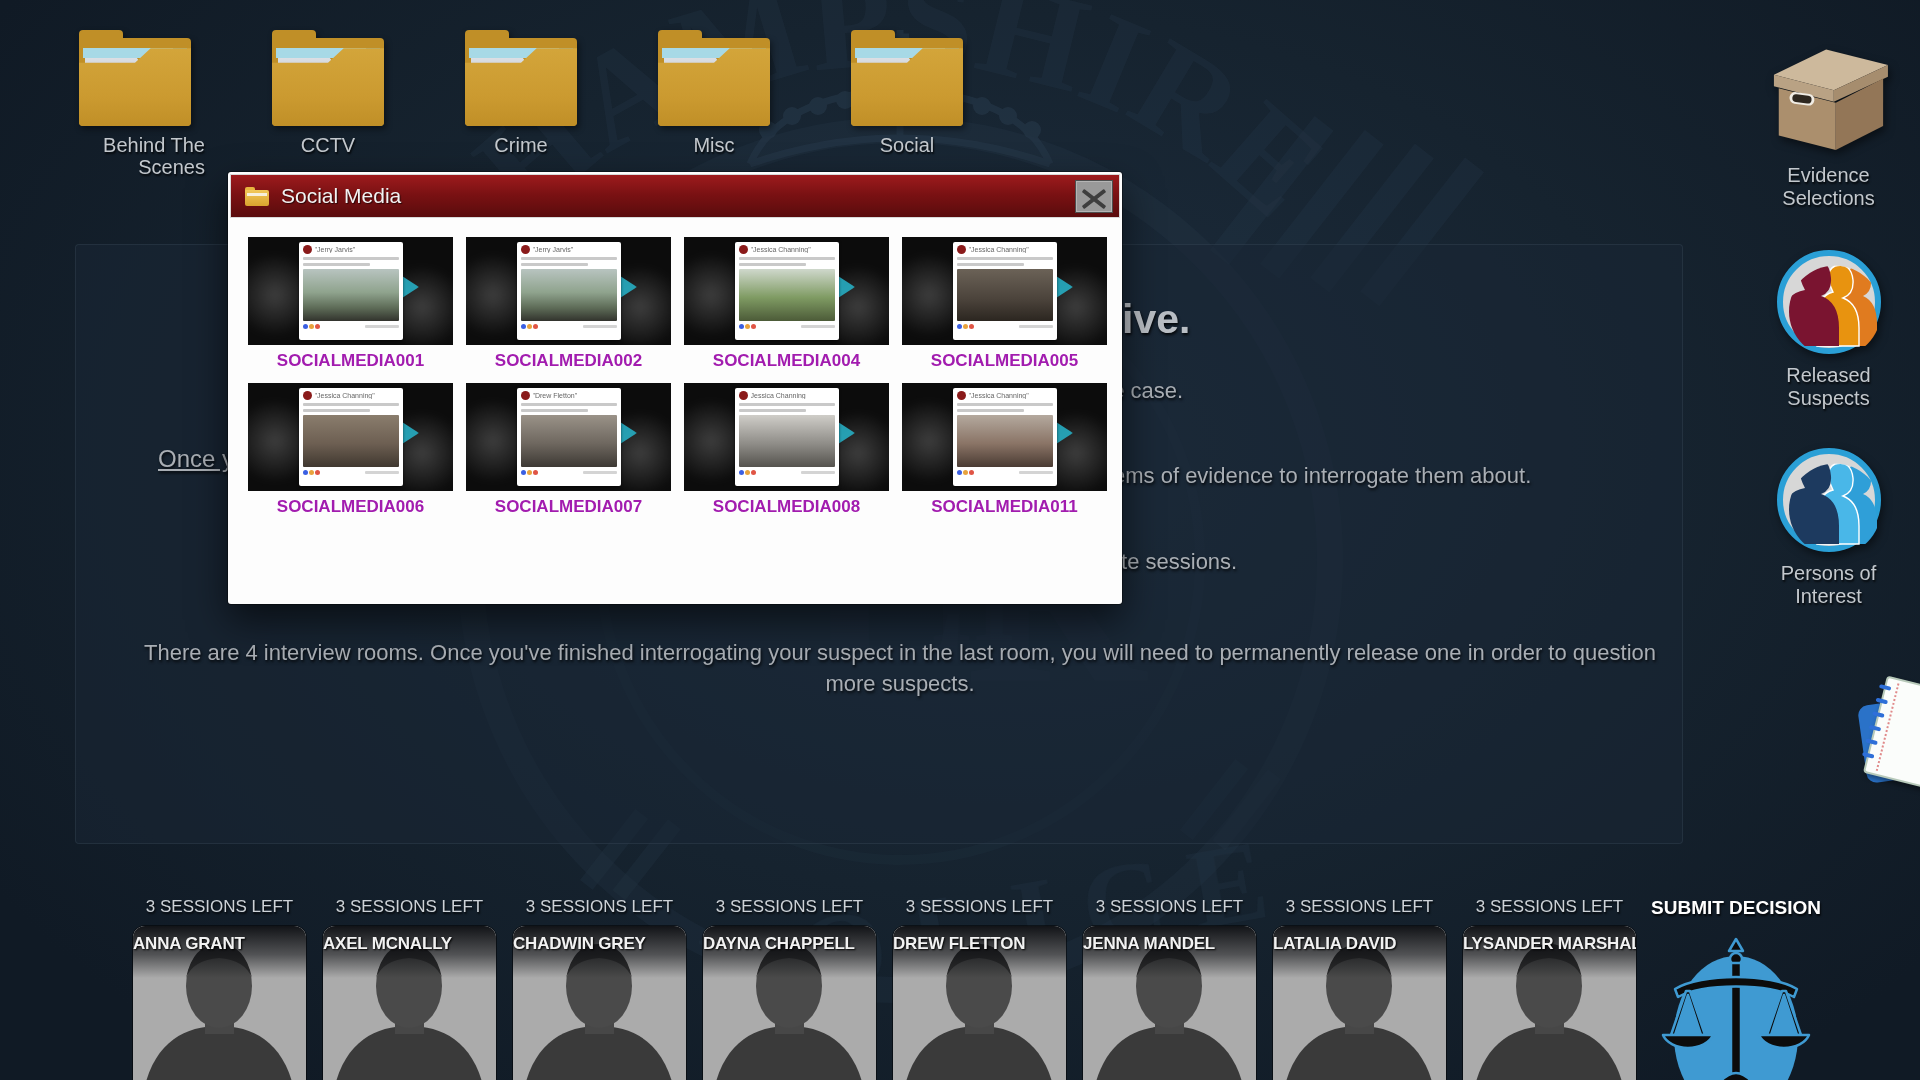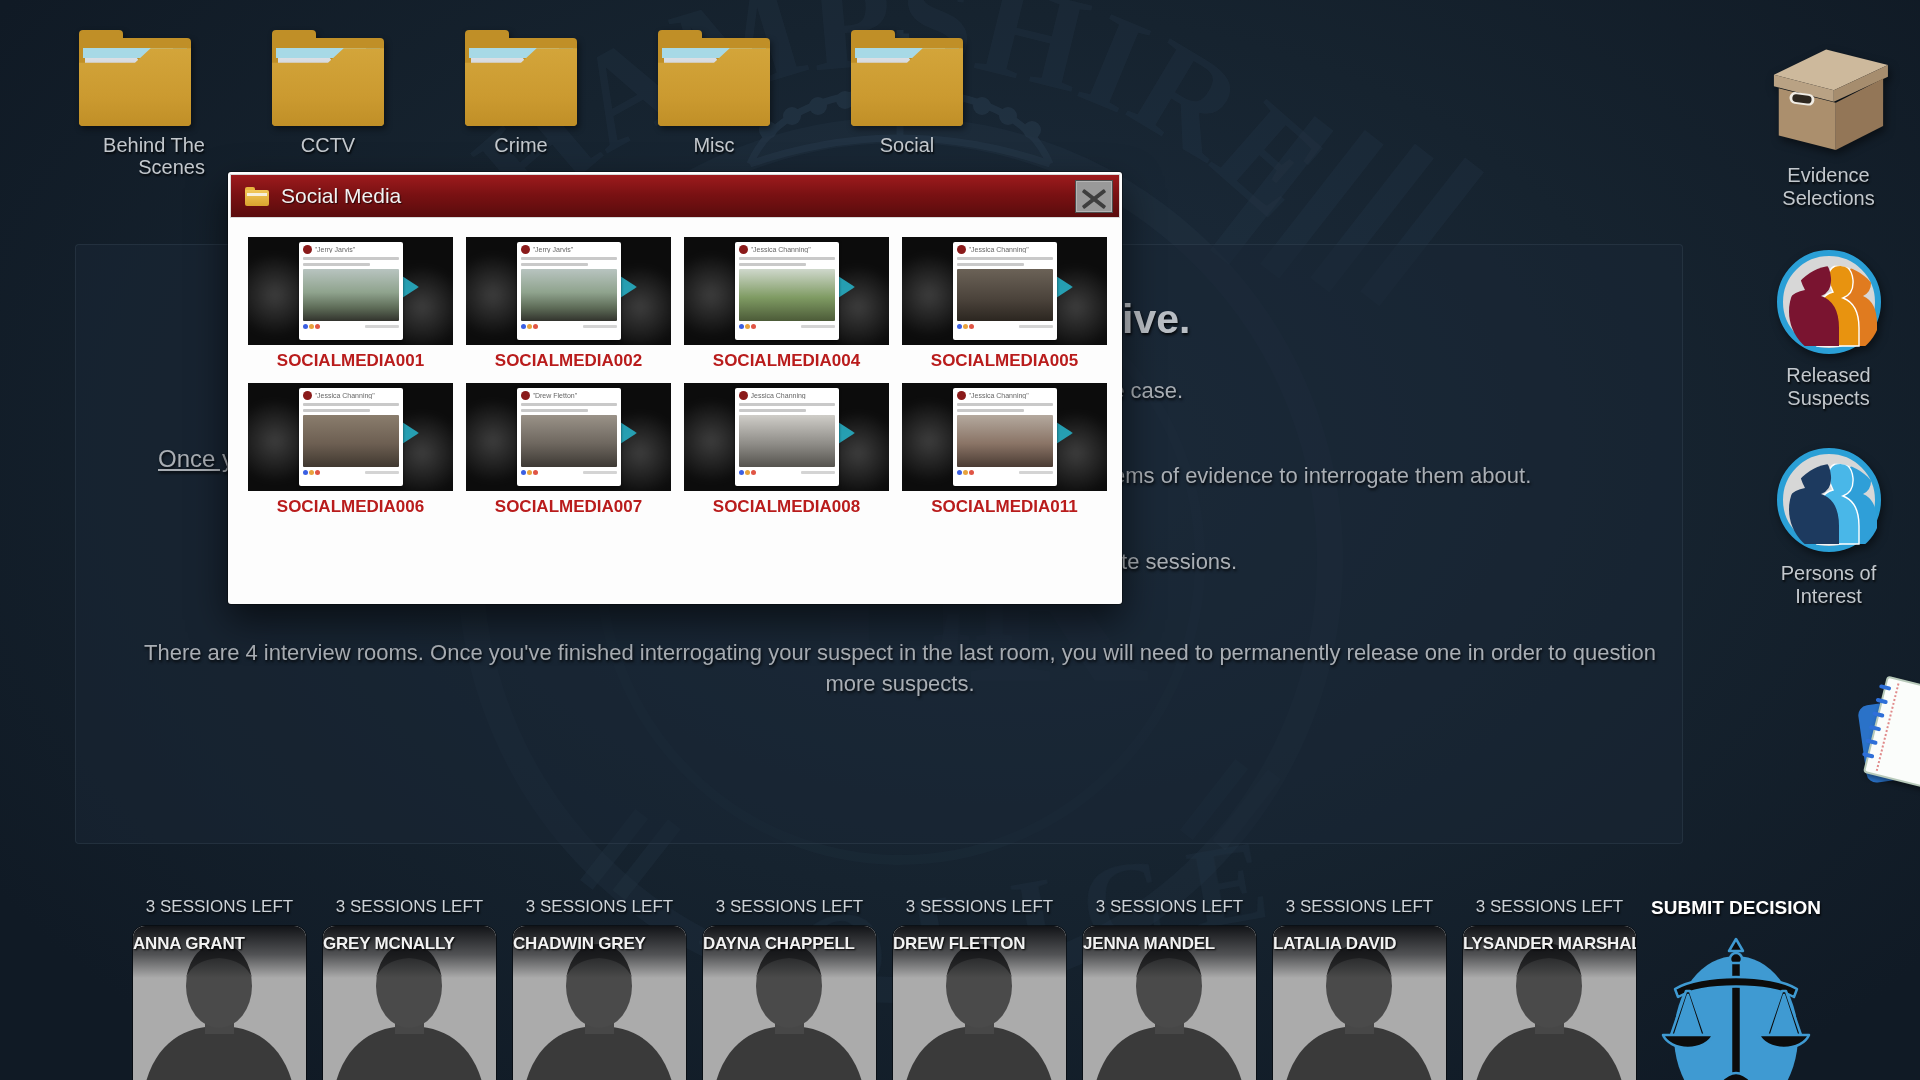--- a/index.html
+++ b/index.html
@@ -68,21 +68,21 @@
   .pc-avatar{width:9px;height:9px;border-radius:50%;background:#8a1a1a;flex:none;}
   .pc-author{font-size:7px;color:#666;white-space:nowrap;overflow:hidden;}
   .pc-line{height:3px;background:#c9c9c9;border-radius:1px;margin-top:3px;}
   .pc-line.short{width:70%;}
   .pc-photo{height:52px;margin-top:3px;border-radius:1px;}
   .pc-foot{display:flex;align-items:center;justify-content:space-between;margin-top:3px;}
   .pc-dots{display:flex;gap:1px;}
   .pc-dot{width:5px;height:5px;border-radius:50%;}
   .pc-dot.d1{background:#3b5fe2;} .pc-dot.d2{background:#e8a33d;} .pc-dot.d3{background:#e05545;}
   .pc-meta{width:34px;height:3px;background:#d4d4d4;border-radius:1px;}
-  .thumb-label{margin-top:6px;text-align:center;font-size:17px;font-weight:bold;color:#b91c1c;}
+  .thumb-label{margin-top:6px;text-align:center;font-size:17px;font-weight:bold;color:#a21caf;}
   
   .thumb-cell:nth-child(1) .pc-photo,.thumb-cell:nth-child(2) .pc-photo{background:linear-gradient(180deg,#b8c4c0 0%,#8fa38d 45%,#5d6b57 75%,#32332d 100%);}
   .thumb-cell:nth-child(3) .pc-photo{background:linear-gradient(180deg,#cfd8cc 0%,#7f9b63 55%,#4c5b38 100%);}
   .thumb-cell:nth-child(4) .pc-photo{background:linear-gradient(180deg,#6b6257 0%,#4a423a 60%,#2b2620 100%);}
   .thumb-cell:nth-child(5) .pc-photo{background:linear-gradient(180deg,#8a7d6d 0%,#6d5f52 55%,#403830 100%);}
   .thumb-cell:nth-child(6) .pc-photo{background:linear-gradient(180deg,#9a9288 0%,#6e675f 55%,#3d3934 100%);}
   .thumb-cell:nth-child(7) .pc-photo{background:linear-gradient(180deg,#cfcdc8 0%,#8f8d88 55%,#55534e 100%);}
   .thumb-cell:nth-child(8) .pc-photo{background:linear-gradient(180deg,#b4a99e 0%,#8a7466 55%,#4a3b33 100%);}
   
   .suspect-row{position:absolute;left:133px;top:897px;display:flex;gap:17px;}
@@ -506,21 +506,21 @@
     <div class="suspect-card">
       <svg class="portrait-svg" viewBox="0 0 173 168">
         <rect width="173" height="168" fill="#ababab"></rect>
         <rect width="173" height="168" fill="url(#)" opacity="0"></rect>
         <path d="M10 168 C20 116 52 100 86 100 C120 100 152 116 162 168 Z" fill="#3a3a3a"></path>
         <rect x="72" y="86" width="29" height="22" fill="#474747"></rect>
         <ellipse cx="86" cy="60" rx="33" ry="42" fill="#4a4a4a"></ellipse>
         <path d="M53 52 Q60 18 86 18 Q112 18 119 52 Q112 34 86 32 Q60 34 53 52 Z" fill="#2e2e2e"></path>
       </svg>
       <div class="name-bar">
-        <div class="suspect-name">GREY MCNALLY</div>
+        <div class="suspect-name">AXEL MCNALLY</div>
       </div>
     </div>
   </div>
       <div class="suspect-col">
     <div class="sessions-label">3 SESSIONS LEFT</div>
     <div class="suspect-card">
       <svg class="portrait-svg" viewBox="0 0 173 168">
         <rect width="173" height="168" fill="#ababab"></rect>
         <rect width="173" height="168" fill="url(#)" opacity="0"></rect>
         <path d="M10 168 C20 116 52 100 86 100 C120 100 152 116 162 168 Z" fill="#3a3a3a"></path>

